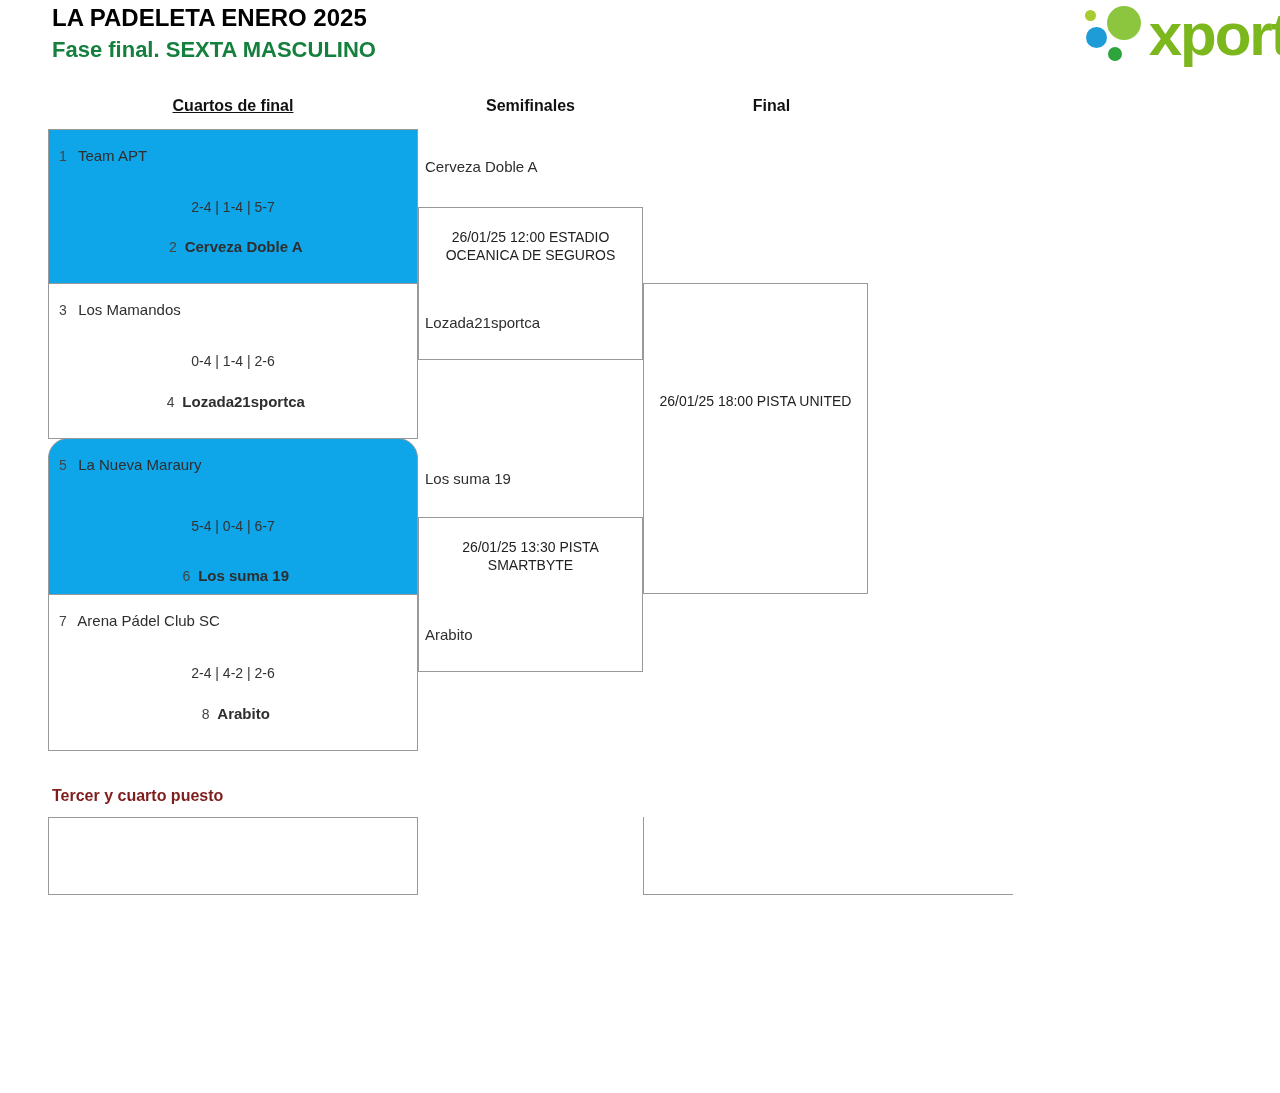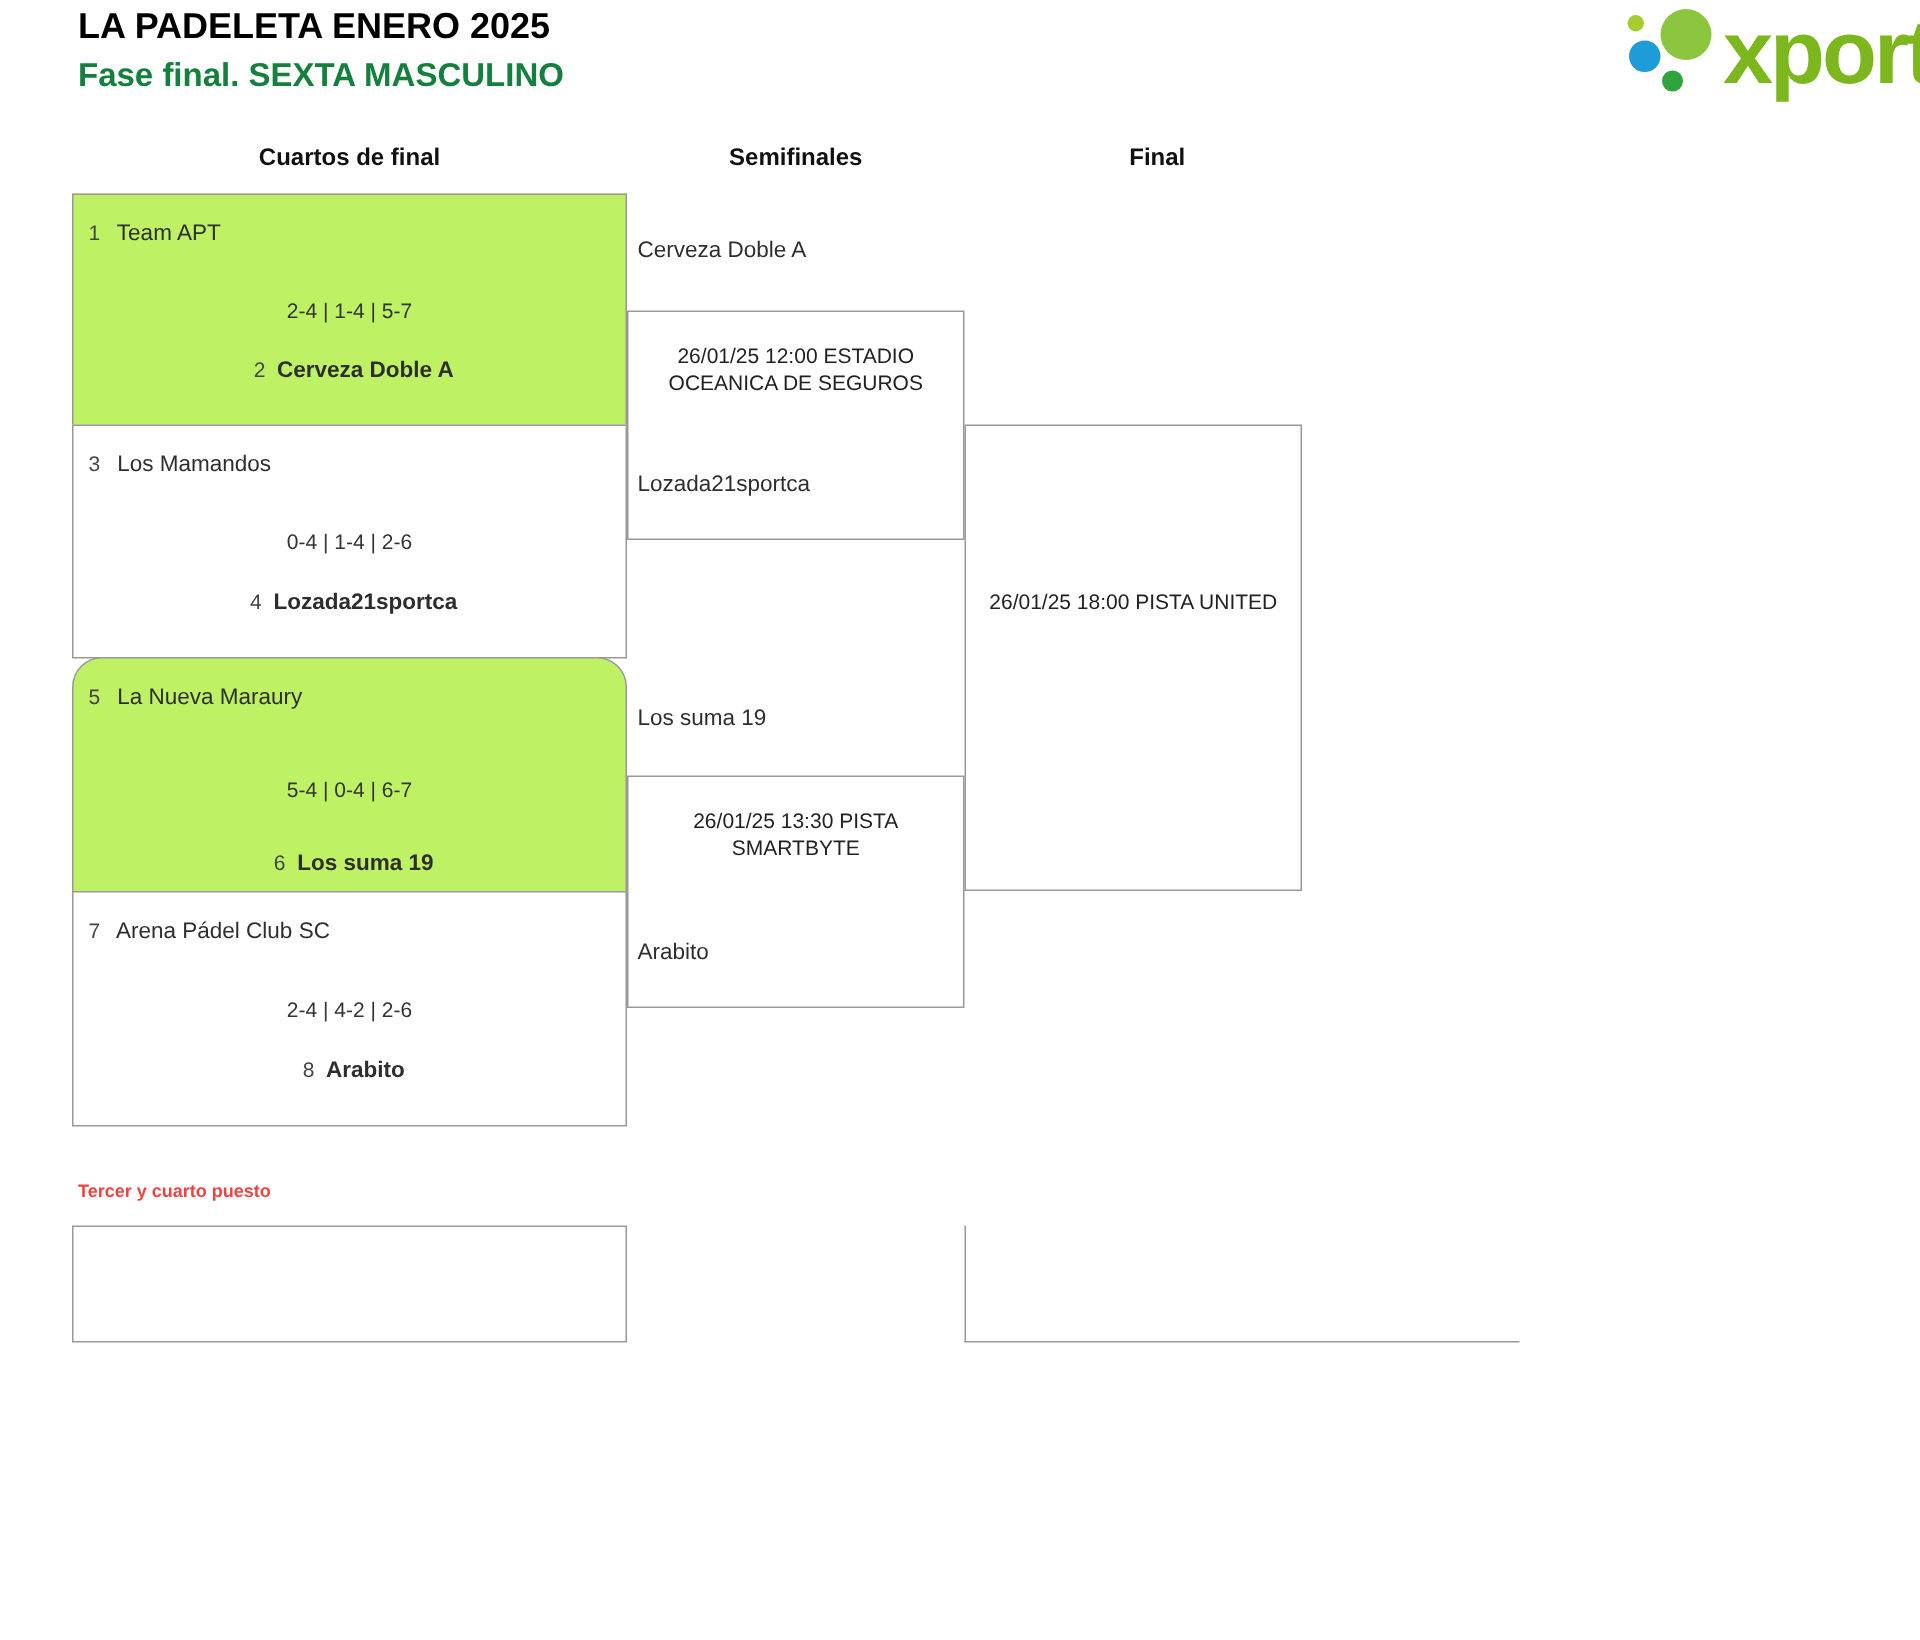--- a/index.html
+++ b/index.html
@@ -15,27 +15,27 @@
   .dots { position:relative; width:62px; height:64px; }
   .dot  { position:absolute; border-radius:50%; }
   .dot-small-green { left:2px;  top:6px;  width:11px; height:11px; background:#A6CC2F; }
   .dot-big-green   { left:24px; top:2px;  width:34px; height:34px; background:#8CC63E; }
   .dot-blue        { left:3px;  top:23px; width:21px; height:21px; background:#1E9CD8; }
   .dot-dark-green  { left:25px; top:43px; width:14px; height:14px; background:#2FA43C; }
   .wordmark { font-size:60px; font-weight:700; color:#7CB71E; letter-spacing:-2px; line-height:62px; margin-left:4px; }
 
   
   .col-header { position:absolute; top:97px; font-size:16px; font-weight:700; color:#111; text-align:center; }
-  .col-qf { left:0;     width:370px; }
+  .col-qf { left:0;     width:370px;text-decoration:underline; }
   .col-sf { left:370px; width:225px; }
   .col-f  { left:611px; width:225px; }
 
   
   .qf-box { position:absolute; left:0; width:370px; box-sizing:border-box; border:1px solid #999; background:#fff; }
-  .qf-box.gray { background:#bef264; }
+  .qf-box.gray { background:#0ea5e9; }
   .qf1 { top:129px; height:155px; }
   .qf2 { top:283px; height:156px; }
   .qf3 { top:438px; height:175px;border-radius:20px; }
   .qf4 { top:594px; height:157px; }
   .row { position:absolute; left:10px; right:8px; font-size:15px; color:#2e2e2e; white-space:nowrap; }
   .row .seed { display:inline-block; width:15px; font-size:14px; color:#444; }
   .row.top    { top:17px; }
   .row.bottom { bottom:28px;text-align:center; }
   .row.bottom .team { font-weight:700; }
   .score { position:absolute; left:0; width:100%; top:50%; transform:translateY(-50%); text-align:center; font-size:14px; color:#333; }
@@ -49,21 +49,21 @@
   .sf-box { position:absolute; left:370px; width:225px; box-sizing:border-box; border:1px solid #999; }
   .sf-box-1 { top:207px; height:153px; }
   .sf-box-2 { top:517px; height:155px; }
   .info { position:absolute; top:20px; left:50%; transform:translateX(-50%); width:195px; text-align:center; font-size:14px; line-height:18px; color:#222; }
 
   
   .final-box { position:absolute; left:595px; top:283px; width:225px; height:311px; box-sizing:border-box; border:1px solid #999; }
   .final-info { position:absolute; top:109px; left:50%; transform:translateX(-50%); white-space:nowrap; font-size:14px; color:#222; }
 
   
-  .tp-heading { position:absolute; left:4px; top:787px; font-size:12px; font-weight:700; color:#ef4444; }
+  .tp-heading { position:absolute; left:4px; top:787px; font-size:16px; font-weight:700; color:#7f1d1d; }
   .tp-box-left  { position:absolute; left:0;     top:817px; width:370px; height:78px; box-sizing:border-box; border:1px solid #999; background:#fff; }
   .tp-box-right { position:absolute; left:595px; top:817px; width:370px; height:78px; box-sizing:border-box; border-left:1px solid #999; border-bottom:1px solid #999; }
 </style>
 </head>
 <body>
 
 <div class="page">
 
   <div class="title">LA PADELETA ENERO 2025</div>
   <div class="subtitle">Fase final. SEXTA MASCULINO</div>

